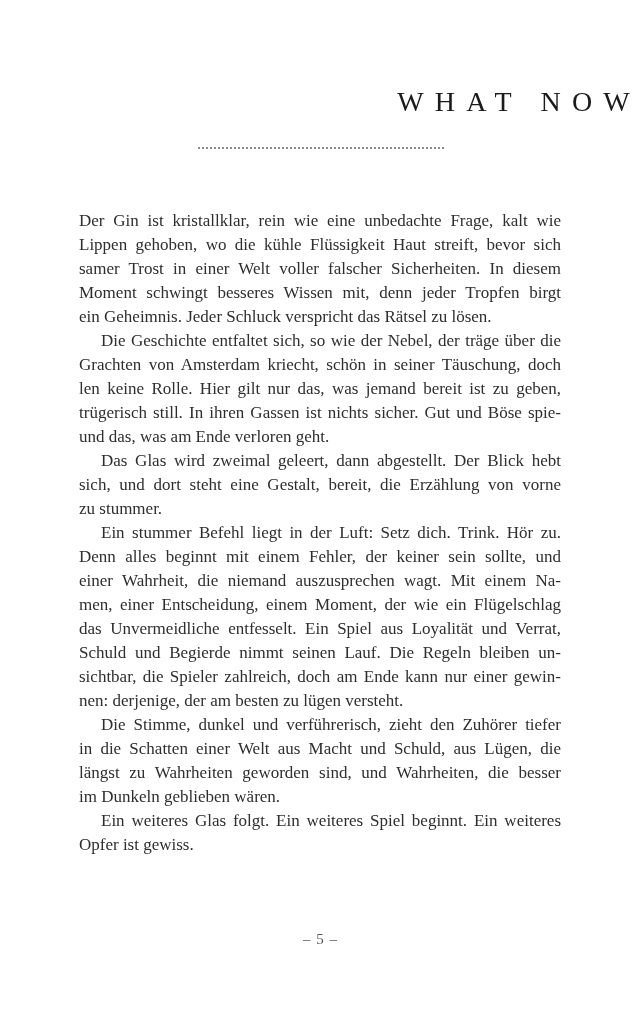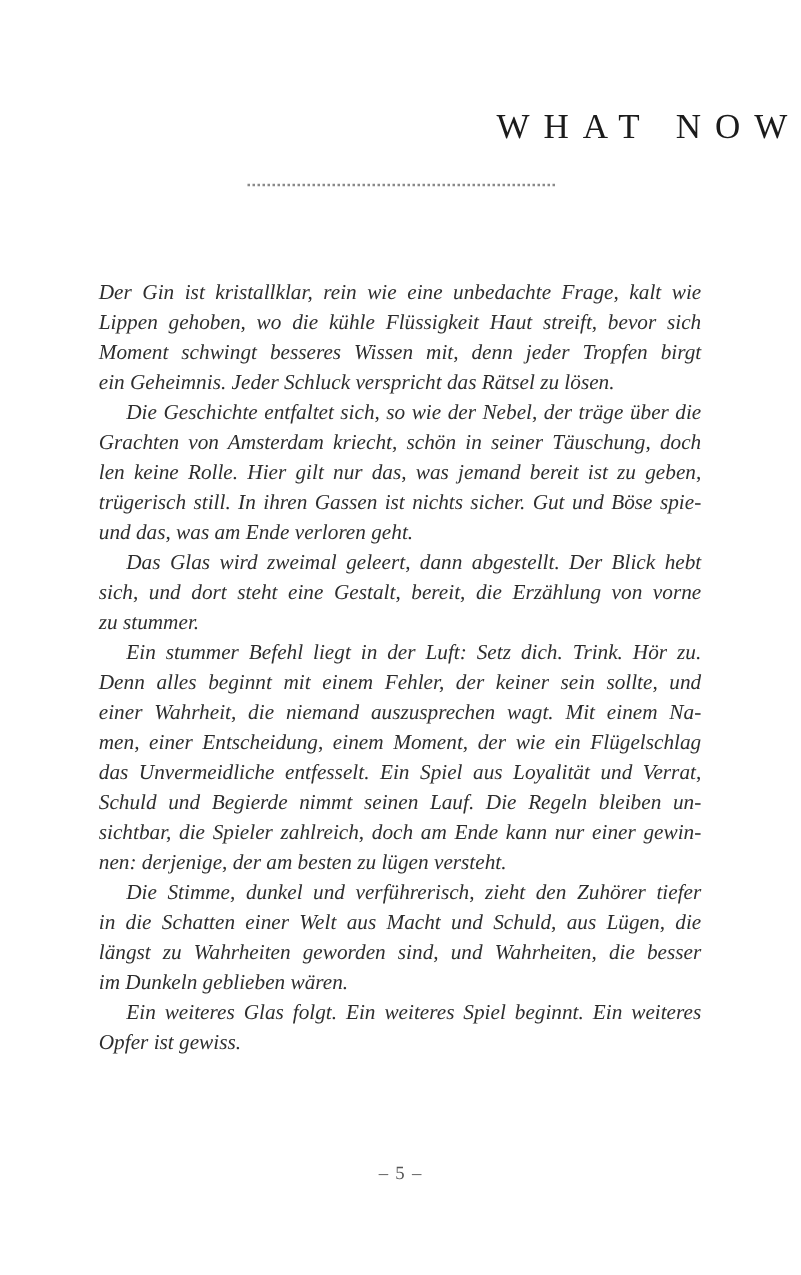--- a/index.html
+++ b/index.html
@@ -37,27 +37,26 @@
     position:absolute;
     top:147px;
     left:50%;
     transform:translateX(-50%);
     width:246px;
     height:0;
     border-top:2px dotted var(--rule);
   }
   .text-block{
     position:absolute;
-    top:222px;
+    top:209px;
     left:79px;
     width:482px;
     font-size:17px;
     line-height:24px;
     color:var(--text);
-    font-style:italic;
   }
   .line{
     text-align:justify;
     text-align-last:justify;
     height:24px;
   }
   .line.para-last{
     text-align-last:left;
   }
   .line.first-indent{
@@ -78,20 +77,21 @@
 <body>
 
 <div class="book-page">
   <h1 class="chapter-title">WHAT NOW</h1>
 
   <div class="dotted-rule"></div>
 
   <div class="text-block">
       <div class="line">Der Gin ist kristallklar, rein wie eine unbedachte Frage, kalt wie</div>
       <div class="line">Lippen gehoben, wo die kühle Flüssigkeit Haut streift, bevor sich</div>
+      <div class="line">samer Trost in einer Welt voller falscher Sicherheiten. In diesem</div>
       <div class="line">Moment schwingt besseres Wissen mit, denn jeder Tropfen birgt</div>
       <div class="line para-last">ein Geheimnis. Jeder Schluck verspricht das Rätsel zu lösen.</div>
       <div class="line first-indent">Die Geschichte entfaltet sich, so wie der Nebel, der träge über die</div>
       <div class="line">Grachten von Amsterdam kriecht, schön in seiner Täuschung, doch</div>
       <div class="line">len keine Rolle. Hier gilt nur das, was jemand bereit ist zu geben,</div>
       <div class="line">trügerisch still. In ihren Gassen ist nichts sicher. Gut und Böse spie-</div>
       <div class="line para-last">und das, was am Ende verloren geht.</div>
       <div class="line first-indent">Das Glas wird zweimal geleert, dann abgestellt. Der Blick hebt</div>
       <div class="line">sich, und dort steht eine Gestalt, bereit, die Erzählung von vorne</div>
       <div class="line para-last">zu stummer.</div>

